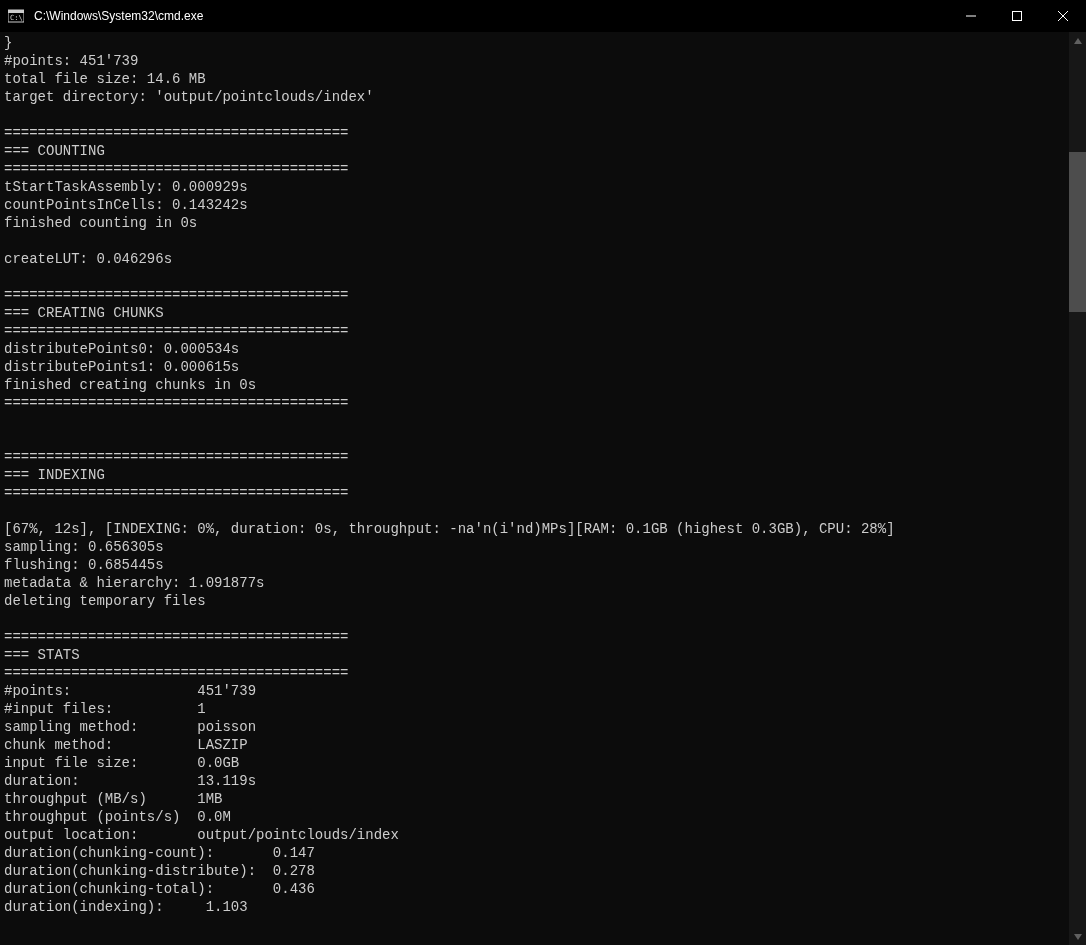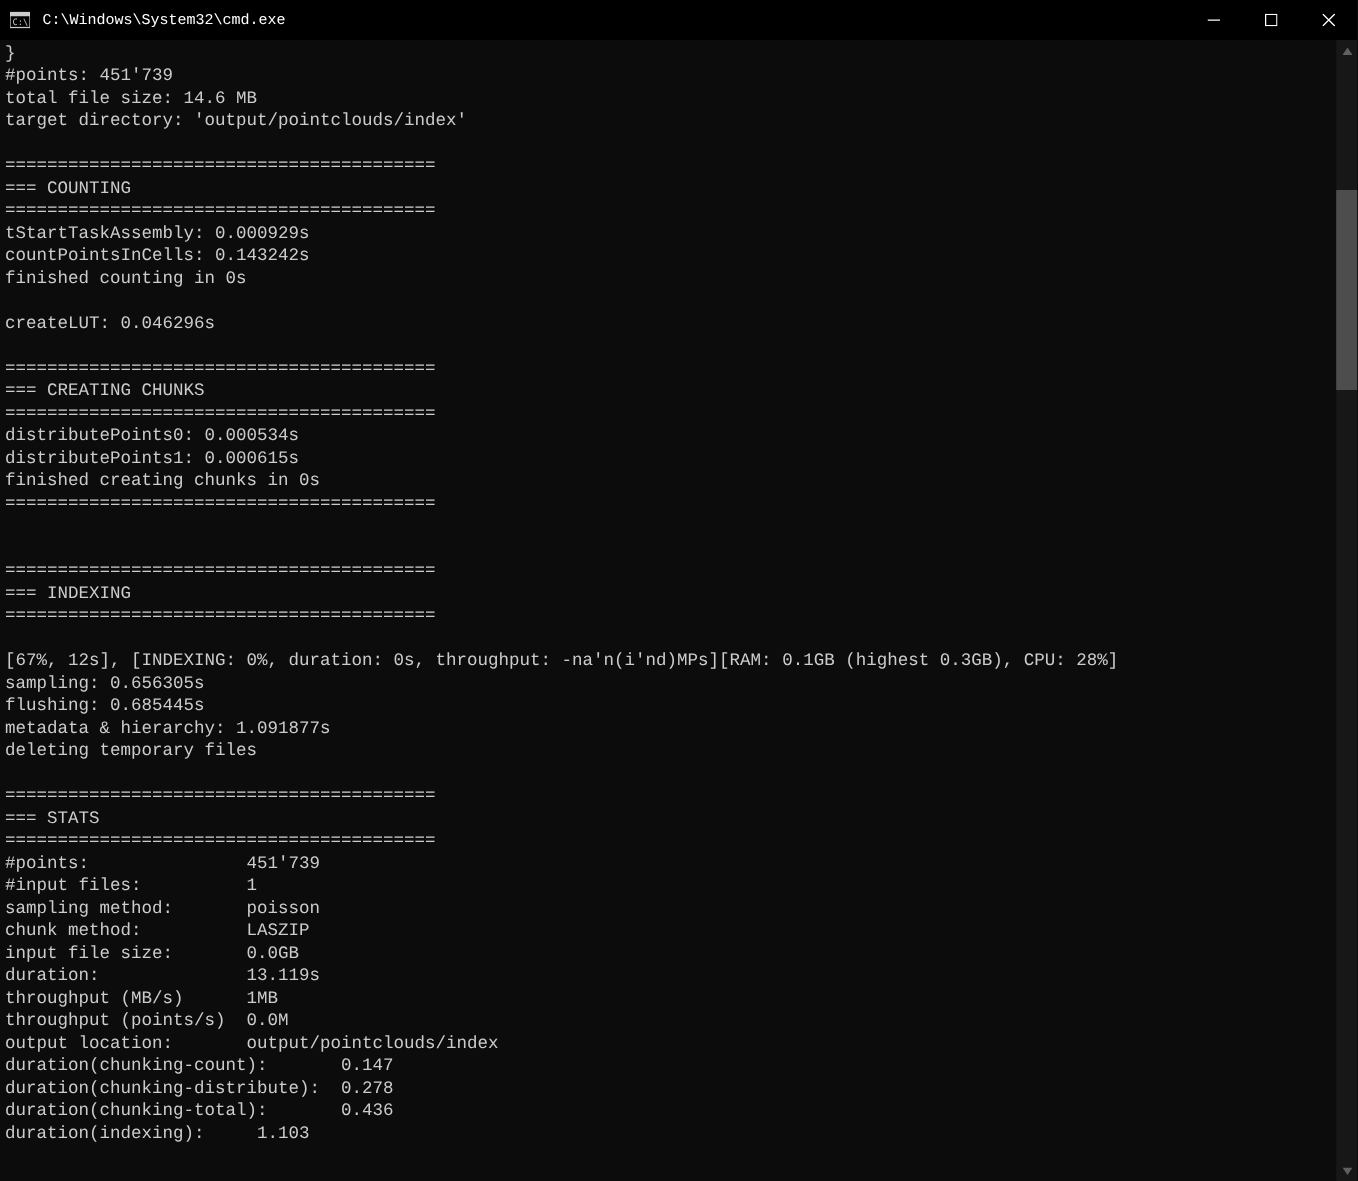--- a/index.html
+++ b/index.html
@@ -28,21 +28,20 @@
     width: 16px;
     height: 16px;
     margin: 0 8px;
     display: flex;
     align-items: center;
     justify-content: center;
   }
   .titlebar-title {
     flex: 1;
     padding-left: 2px;
-    font-family: Liberation Mono, monospace;
   }
   .win-controls {
     display: flex;
     height: 100%;
   }
   .win-btn {
     width: 46px;
     height: 100%;
     display: flex;
     align-items: center;

